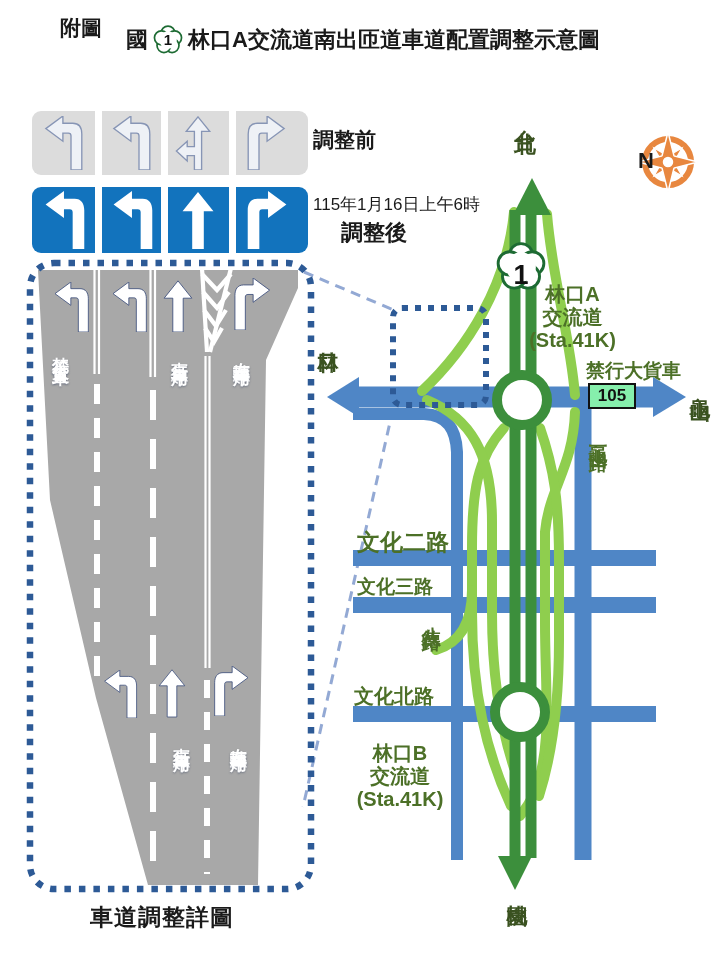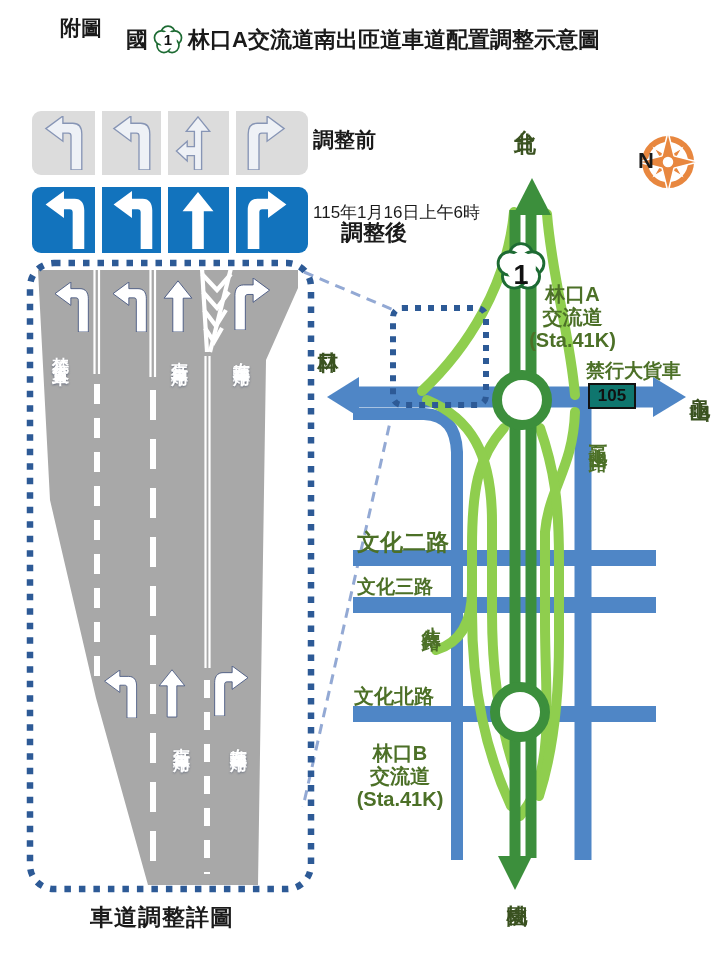--- a/index.html
+++ b/index.html
@@ -14,21 +14,21 @@
   .destgreen{color:#3a5220;}
   .roadgreen{color:#4c7027;}
   .whitetext{color:#ffffff;text-shadow:0 1px 2px rgba(60,70,100,.45);}
   #bg-svg{position:absolute;left:0;top:0;z-index:1;}
   .txt{z-index:3;}
   .panel{position:absolute;z-index:2;border-radius:9px;}
   #before-panel{left:32px;top:111px;width:276px;height:64px;background:#dcdcdc;}
   #after-panel{left:32px;top:187px;width:276px;height:66px;background:#1273bd;}
   .titlerow{display:flex;align-items:center;gap:4px;}
   .ic-label{text-align:center;line-height:23px;font-size:20px;font-weight:bold;color:#4c7027;}
-  #route105{border:2px solid #111;background:#0f766e;color:#111;font-size:17px;font-weight:bold;
+  #route105{border:2px solid #111;background:#86efac;color:#111;font-size:17px;font-weight:bold;
             width:44px;height:22px;line-height:22px;text-align:center;}
 </style>
 </head>
 <body>
 
 <div id="stage">
 
   <svg width="0" height="0" style="position:absolute">
     <defs>
       <symbol id="a-straight" viewBox="0 0 100 120">
@@ -188,21 +188,21 @@
       <g fill="#ffffff">
         <use href="#a-left" x="5" y="4" width="52" height="58"></use>
         <use href="#a-left" x="73" y="4" width="52" height="58"></use>
         <use href="#a-straight" x="140" y="4" width="52" height="58"></use>
         <use href="#a-right" x="211" y="4" width="52" height="58"></use>
       </g>
     </svg>
   </div>
 
   <div class="abs txt lbl bold black under" style="left:313px;top:126px;font-size:21px;">調整前</div>
-  <div class="abs txt lbl black under" style="left:313px;top:193px;font-size:17px;margin-top:8px;">115年1月16日上午6時</div>
+  <div class="abs txt lbl black under" style="left:313px;top:193px;font-size:17px;">115年1月16日上午6時</div>
   <div class="abs txt lbl bold black under" style="left:313px;top:218px;font-size:22px;margin-left:28px;">調整後</div>
 
   <div class="abs txt vert bold whitetext" style="left:49px;top:343px;font-size:17px;">禁行大貨車</div>
   <div class="abs txt vert bold whitetext" style="left:168px;top:348px;font-size:17px;">直行專用</div>
   <div class="abs txt vert bold whitetext" style="left:230px;top:348px;font-size:17px;">左轉專用</div>
   <div class="abs txt vert bold whitetext" style="left:170px;top:734px;font-size:17px;">直行專用</div>
   <div class="abs txt vert bold whitetext" style="left:227px;top:734px;font-size:17px;">左轉專用</div>
 
   <div class="abs txt lbl bold black under" style="left:90px;top:902px;font-size:23px;letter-spacing:1px;">車道調整詳圖</div>
 

